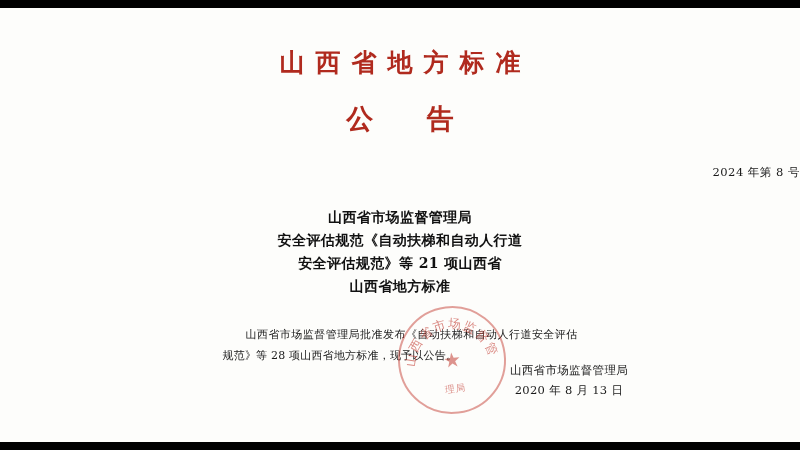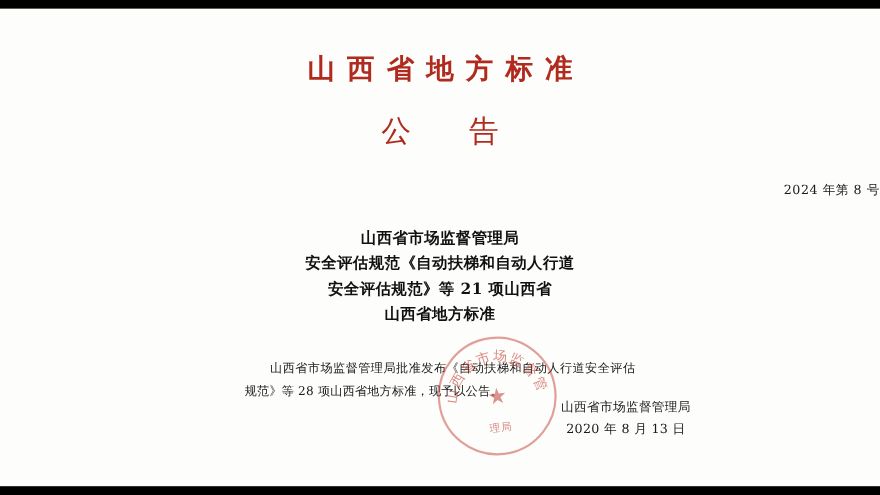--- a/index.html
+++ b/index.html
@@ -47,21 +47,21 @@
     font-weight: 700;
     margin-top: 38px;
     text-indent: 11px;
     font-family: Liberation Sans, sans-serif;
   }
   .doc-subtitle {
     text-align: center;
     color: #b02a1e;
     font-size: 27px;
     letter-spacing: 22px;
-    font-weight: 400;
+    font-weight: 700;
     margin-top: 22px;
     text-indent: 22px;
   }
 
   .doc-number {
     text-align: right;
     color: #1a1a1a;
     font-size: 11.5px;
     margin-top: 28px;
     letter-spacing: 0.5px;

